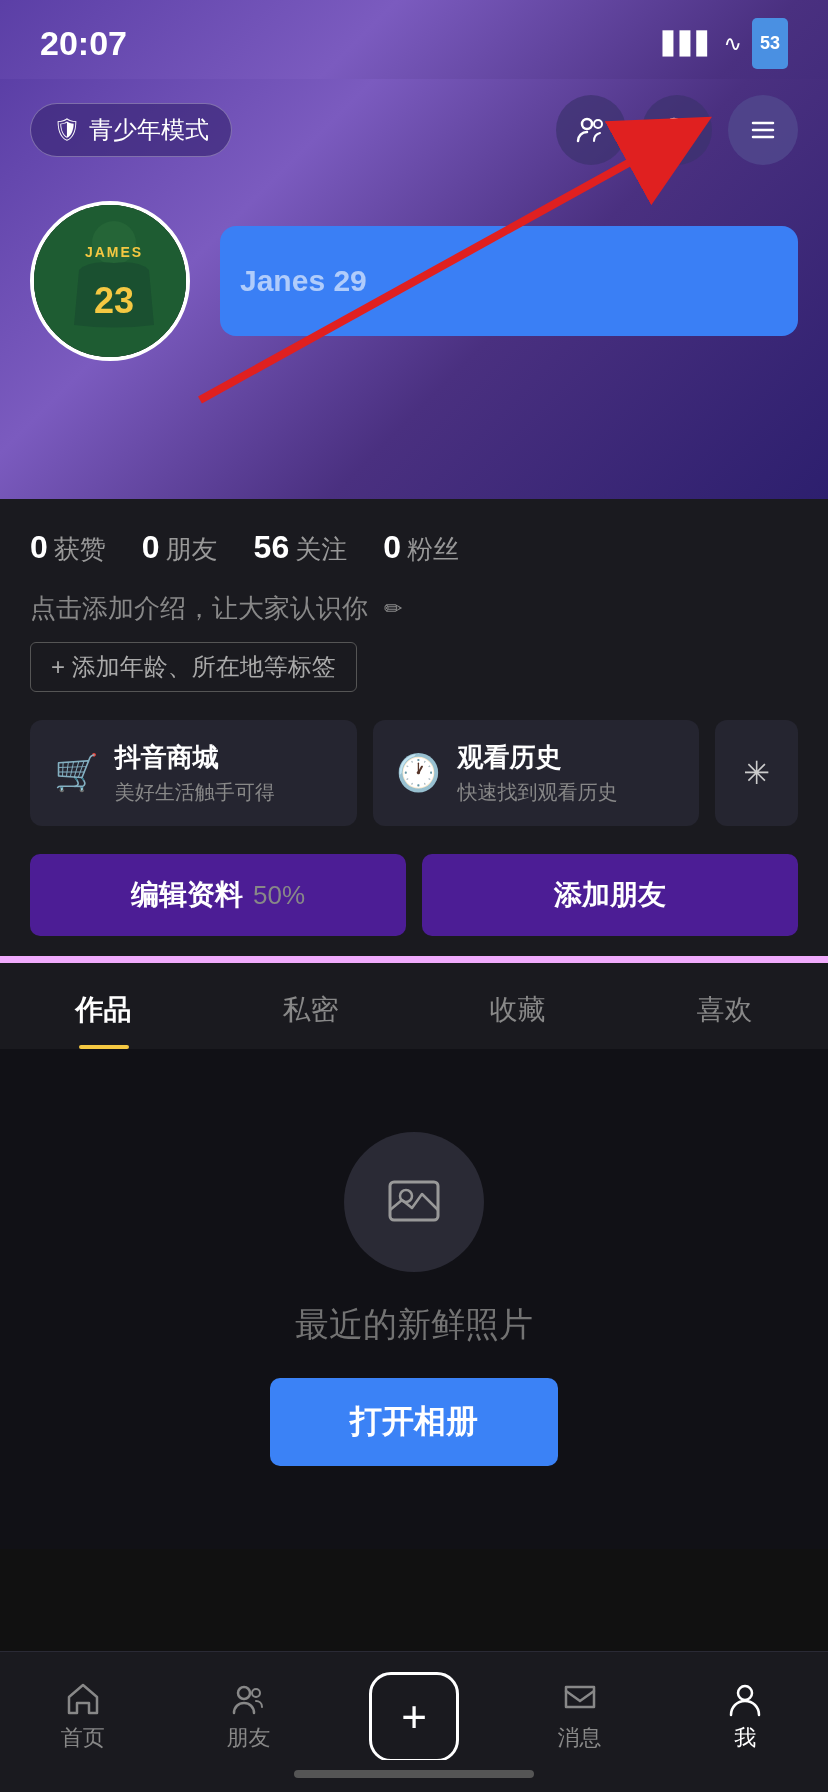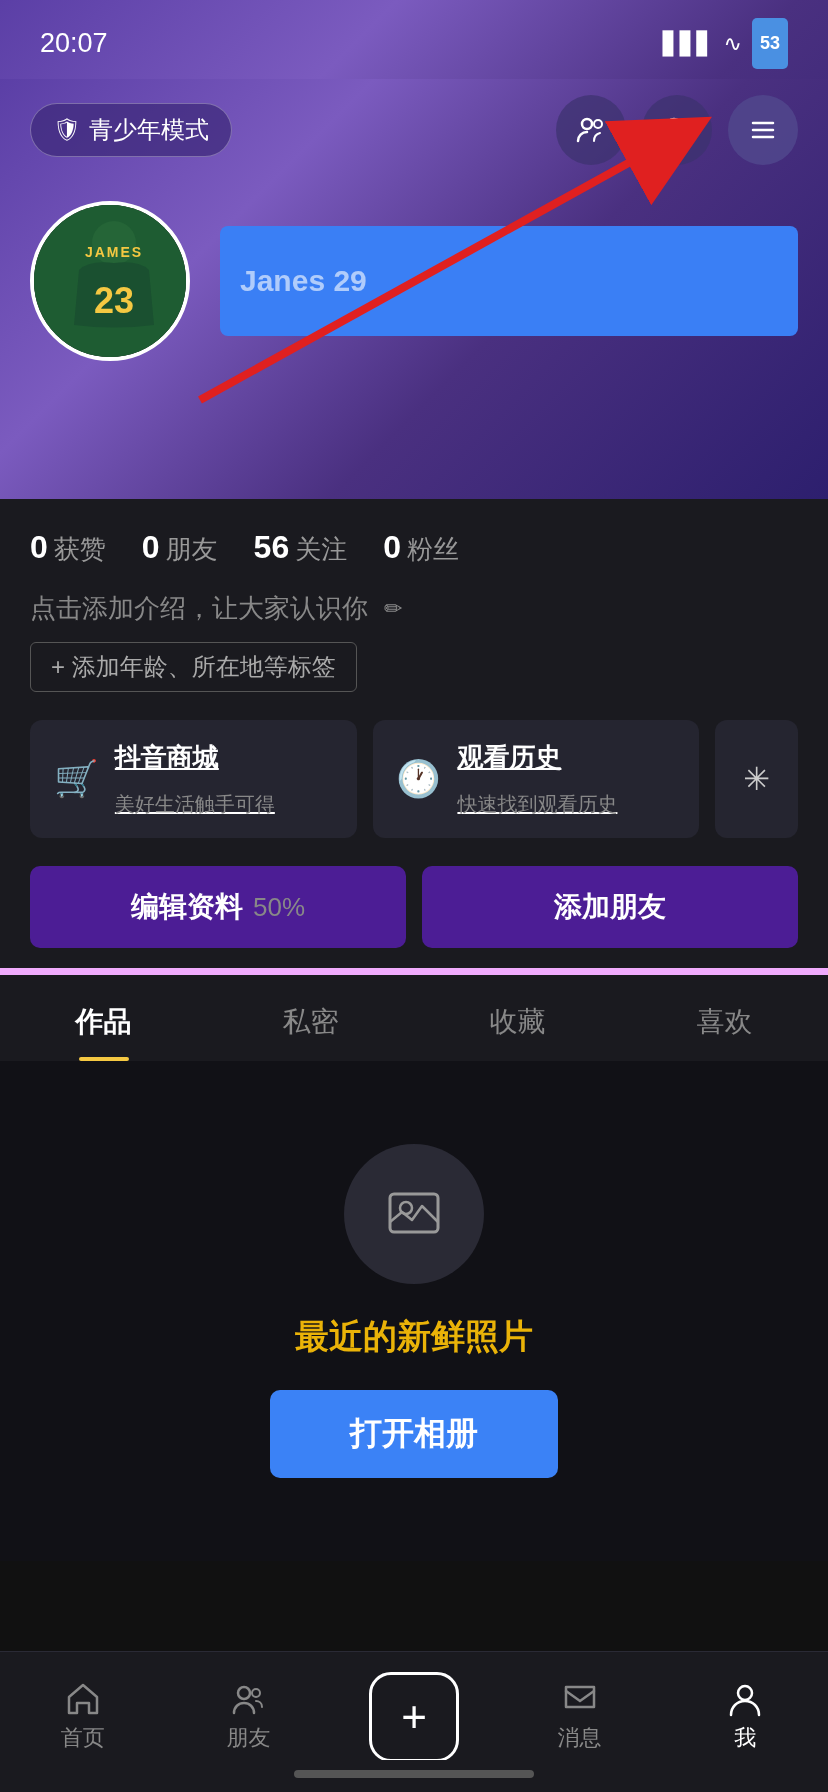--- a/index.html
+++ b/index.html
@@ -18,22 +18,22 @@
     .status-bar {
       display: flex;
       justify-content: space-between;
       align-items: center;
       padding: 18px 40px 10px;
       background: transparent;
       position: relative;
       z-index: 10;
     }
     .status-time {
-      font-size: 27px;
-      font-weight: 400;
+      font-size: 34px;
+      font-weight: 700;
       color: #fff;
     }
     .status-icons {
       display: flex;
       align-items: center;
       gap: 10px;
     }
     .signal-icon { font-size: 22px; color: #fff; }
     .wifi-icon { font-size: 22px; color: #fff; }
     .battery-badge {
@@ -112,21 +112,21 @@
       background: #333;
       display: flex;
       align-items: center;
       justify-content: center;
       position: relative;
     }
 
     .username-box {
       flex: 1;
       background: #3a7ff5;
-      border-radius: 8px;
+      border-radius: 16px;
       padding: 12px 20px;
       min-height: 110px;
       display: flex;
       align-items: center;
     }
     .username-text {
       font-size: 30px;
       font-weight: 600;
       color: rgba(255,255,255,0.6);
     }
@@ -214,22 +214,21 @@
       margin-left: 16px;
     }
     .quick-action-icon {
       font-size: 36px;
       color: #ccc;
       flex-shrink: 0;
     }
     .quick-action-text {
       display: flex;
       flex-direction: column;
-      gap: 16px;
-      text-decoration: underline;
+      gap: 4px;
     }
     .quick-action-title {
       font-size: 26px;
       font-weight: 600;
       color: #fff;
     }
     .quick-action-subtitle {
       font-size: 20px;
       color: #888;
     }
@@ -312,22 +311,22 @@
       border-radius: 50%;
       background: #2a2a35;
       display: flex;
       align-items: center;
       justify-content: center;
       font-size: 54px;
       color: #888;
     }
     .empty-title {
       font-size: 34px;
-      color: #eab308;
-      font-weight: 700;
+      color: #737373;
+      font-weight: 400;
     }
     .open-album-btn {
       background: #3b82f6;
       border: none;
       border-radius: 10px;
       padding: 22px 80px;
       font-size: 32px;
       font-weight: 600;
       color: #fff;
       cursor: pointer;

